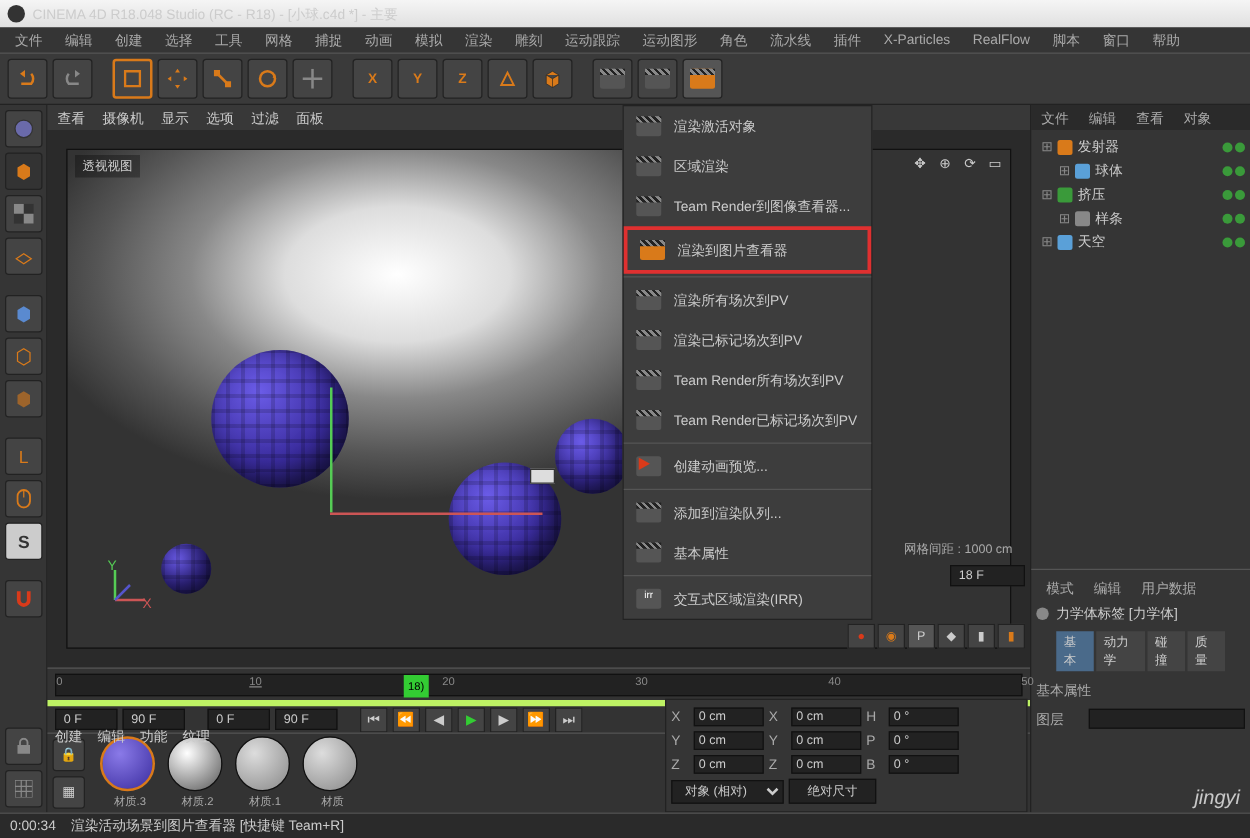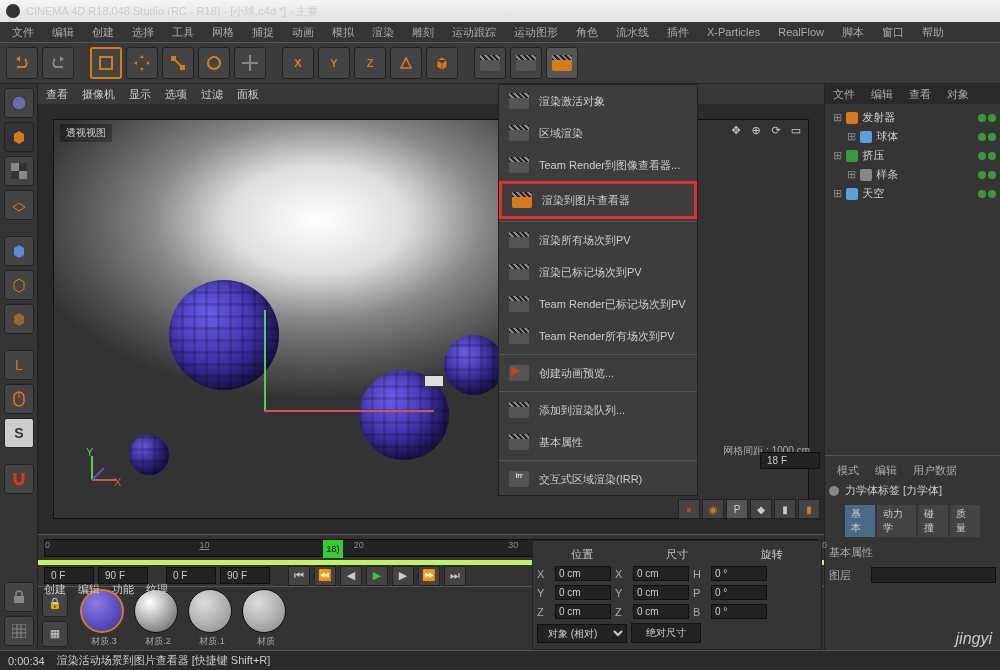--- a/index.html
+++ b/index.html
@@ -55,21 +55,21 @@
 .ddrow{display:flex;align-items:center;padding:8px 10px;gap:10px;cursor:pointer}
 .ddrow.hl{border:3px solid #e03030}
 .ddico{width:20px;height:16px;background:#555;border-radius:2px;flex-shrink:0;position:relative}
 .ddico.clap::before{content:"";position:absolute;top:0;left:0;right:0;height:5px;background:repeating-linear-gradient(45deg,#222 0 2px,#888 2px 4px)}
 .ddico.orange{background:#d97a1a}
 .ddsep{height:1px;background:#555;margin:2px 0}
 .coordpanel{position:absolute;right:178px;bottom:20px;width:290px;background:#353535;border:1px solid #222;padding:4px}
 .coordrow{display:flex;gap:4px;align-items:center;padding:2px 0;font-size:10px}
 .coordrow .lbl{width:14px;color:#aaa}
 .coordrow input{width:56px;background:#222;border:1px solid #111;color:#ccc;padding:1px 3px;font-size:10px}
-.gridlabel{position:absolute;right:190px;top:444px;color:#aaa;font-size:10px}
+.gridlabel{position:absolute;right:190px;top:432px;color:#aaa;font-size:10px}
 .statusbar{position:absolute;bottom:0;left:0;right:0;height:20px;background:#2a2a2a;border-top:1px solid #555;display:flex;align-items:center;padding:0 8px;gap:12px;font-size:10px;color:#888}
 .watermark{position:absolute;right:8px;bottom:22px;color:#eee;font-size:16px;font-style:italic;opacity:.8}
 .iconrow{position:absolute;right:180px;top:499px;display:flex;gap:2px}
 .iconrow .ib{width:22px;height:20px;background:#444;border:1px solid #222;display:flex;align-items:center;justify-content:center;font-size:10px}
 .vpicons{position:absolute;right:4px;top:4px;display:flex;gap:4px}
 .vpicons span{width:16px;height:16px;color:#ccc;cursor:pointer;text-align:center}
 svg{display:block}
 </style>
 </head>
 <body>
@@ -434,25 +434,25 @@
     <div class="ddrow">
       <div class="ddico clap"></div>
       <span>渲染所有场次到PV</span>
     </div>
     <div class="ddrow">
       <div class="ddico clap"></div>
       <span>渲染已标记场次到PV</span>
     </div>
     <div class="ddrow">
       <div class="ddico clap"></div>
+      <span>Team Render所有场次到PV</span>
+    </div>
+    <div class="ddrow">
+      <div class="ddico clap"></div>
       <span>Team Render已标记场次到PV</span>
-    </div>
-    <div class="ddrow">
-      <div class="ddico clap"></div>
-      <span>Team Render所有场次到PV</span>
     </div>
     <div class="ddsep"></div>
     <div class="ddrow">
       <div class="ddico play">
         <svg width="12" height="12">
           <path d="M2 1l9 5-9 5z" fill="#d93a1a"></path>
         </svg>
       </div>
       <span>创建动画预览...</span>
     </div>
@@ -480,25 +480,20 @@
   <div class="ib" style="background:#555">P</div>
   <div class="ib">◆</div>
   <div class="ib">▮</div>
   <div class="ib" style="color:#d97a1a">▮</div>
 </div>
 <div style="position:absolute;right:180px;top:452px;display:flex;align-items:flex-start;gap:6px">
   <div class="field" style="width:60px">18 F</div>
 </div>
 
 <div class="coordpanel">
-  <div class="coordrow" id="coordhead" style="justify-content:space-around;color:#aaa">
-      <span>位置</span>
-      <span>尺寸</span>
-      <span>旋转</span>
-    </div>
   <div id="coordrows">
       <div class="coordrow">
         <span class="lbl">X</span>
         <input value="0 cm" style="">
         <span class="lbl">X</span>
         <input value="0 cm" style="">
         <span class="lbl">H</span>
         <input value="0 °" style="">
       </div>
       <div class="coordrow">
@@ -519,15 +514,15 @@
       </div>
     </div>
   <div class="coordrow">
     <select class="field" style="width:90px"><option>对象 (相对)</option></select>
     <button class="field" style="width:70px">绝对尺寸</button>
   </div>
 </div>
 
 <div class="statusbar">
   <span>0:00:34</span>
-  <span>渲染活动场景到图片查看器 [快捷键 Shift+R]</span>
+  <span>渲染活动场景到图片查看器 [快捷键 Team+R]</span>
 </div>
 <div class="watermark">jingyi</div>
 
 </body></html>

